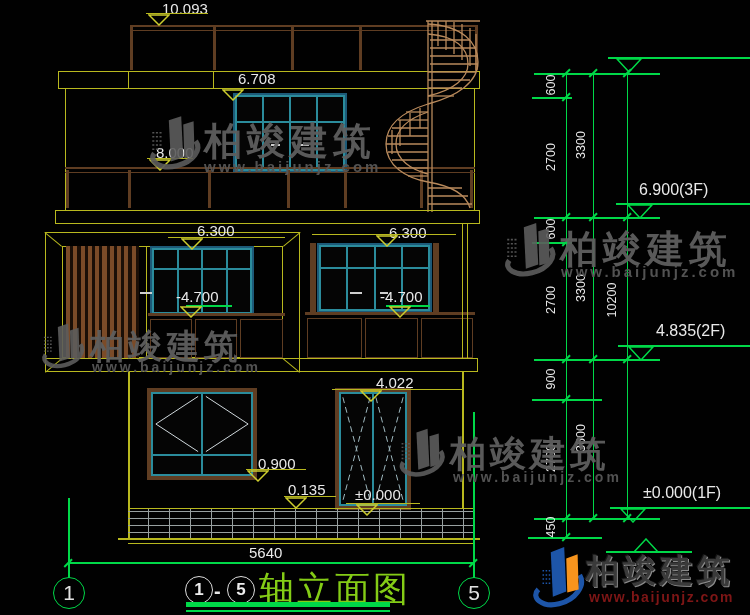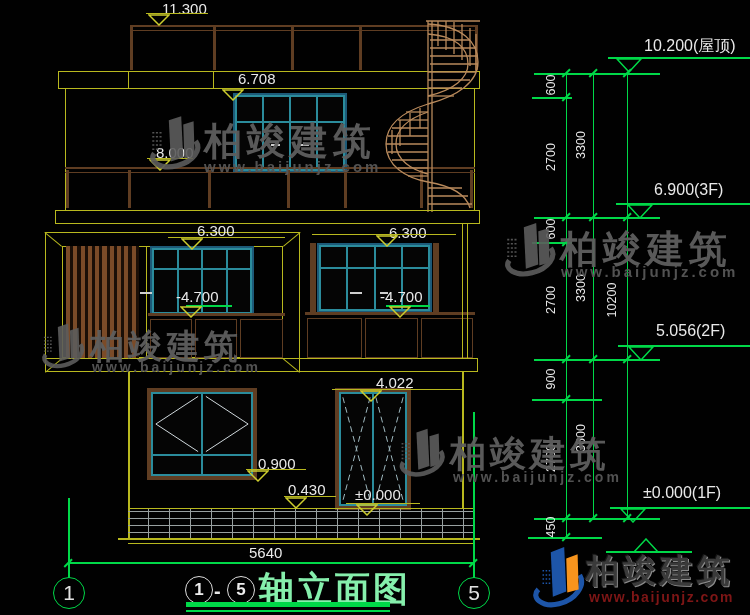--- a/index.html
+++ b/index.html
@@ -31,21 +31,21 @@
   .rail{position:absolute;border:1.5px solid var(--b);box-sizing:border-box;}
   .slats{position:absolute;background:repeating-linear-gradient(90deg,#7b4b28 0 4px,#1b0f07 4px 7.3px);}
   .brick{position:absolute;border-top:1.2px solid var(--y);
          background:
           repeating-linear-gradient(0deg,transparent 0 6px,#98a0a0 6px 7px),
           repeating-linear-gradient(90deg,transparent 0 20px,#98a0a0 20px 21px);}
   .bubble{position:absolute;border:1.6px solid var(--g);border-radius:50%;
           color:#e2e2e2;text-align:center;}
   .tcirc{position:absolute;border:1.6px solid #dcdcdc;border-radius:50%;
          color:#ededed;text-align:center;font-weight:bold;}
-  .ttl{position:absolute;color:#86efac;font-weight:bold;letter-spacing:3px;font-size:35px;}
+  .ttl{position:absolute;color:#84cc16;font-weight:normal;letter-spacing:3px;font-size:35px;}
   .wmt{position:absolute;color:#5e5e5e;font-weight:bold;white-space:nowrap;opacity:.95;}
   .wms{position:absolute;color:#575757;font-weight:bold;letter-spacing:3px;white-space:nowrap;opacity:.95;}
   .stair path,.stair line{stroke:#b98a5c;fill:none;stroke-width:1.3;}
   svg{display:block;}
 </style>
 </head>
 <body>
 
 <div id="c">
 
@@ -209,21 +209,21 @@
         <line x1="6" y1="3" x2="94" y2="97" stroke="#9fb9c0" stroke-width="1" stroke-dasharray="6 4" vector-effect="non-scaling-stroke"></line>
         <line x1="94" y1="3" x2="6" y2="97" stroke="#9fb9c0" stroke-width="1" stroke-dasharray="6 4" vector-effect="non-scaling-stroke"></line>
       </svg>
     </i>
   </div>
 
   <div class="brick" style="left:128px;top:508px;width:347px;height:30px"></div>
   <i class="hl" style="left:118px;top:538px;width:362px;height:2px"></i>
   <i class="hl" style="left:128px;top:543px;width:346px;height:1px"></i>
 
-  <span class="dim" style="left:162px;top:0px">11.300</span>
+  <span class="dim" style="left:162px;top:0px">10.093</span>
   <i class="hl" style="left:146px;top:13px;width:62px"></i>
   <span class="tri ty" style="left:148px;top:14px">
       <svg width="22" height="12" viewBox="0 0 22 12">
         <path d="M1,1 H21 L11,11 Z"></path>
       </svg>
     </span>
 
   <span class="dim" style="left:238px;top:70px">6.708</span>
   <i class="hl" style="left:213px;top:88px;width:139px"></i>
   <span class="tri ty" style="left:222px;top:89px">
@@ -281,55 +281,54 @@
     </span>
 
   <span class="dim" style="left:258px;top:455px">0.900</span>
   <i class="hl" style="left:246px;top:469px;width:60px"></i>
   <span class="tri ty" style="left:247px;top:470px">
       <svg width="22" height="12" viewBox="0 0 22 12">
         <path d="M1,1 H21 L11,11 Z"></path>
       </svg>
     </span>
 
-  <span class="dim" style="left:288px;top:481px">0.430</span>
+  <span class="dim" style="left:288px;top:481px">0.135</span>
   <i class="hl" style="left:284px;top:496px;width:52px"></i>
   <span class="tri ty" style="left:285px;top:497px">
       <svg width="22" height="12" viewBox="0 0 22 12">
         <path d="M1,1 H21 L11,11 Z"></path>
       </svg>
     </span>
 
   <span class="dim" style="left:355px;top:486px">±0.000</span>
   <i class="hl" style="left:346px;top:503px;width:74px"></i>
   <span class="tri ty" style="left:356px;top:504px">
       <svg width="22" height="12" viewBox="0 0 22 12">
         <path d="M1,1 H21 L11,11 Z"></path>
       </svg>
     </span>
 
-  <span class="lvl" style="left:644px;top:36px">10.200(屋顶)</span>
   <i class="hl g" style="left:608px;top:57px;width:142px;height:1.5px"></i>
   <span class="tri tg" style="left:616px;top:58px">
       <svg width="26" height="15" viewBox="0 0 26 15">
         <path d="M1,1 H25 L13,14 Z"></path>
       </svg>
     </span>
   <i class="hl g" style="left:534px;top:73px;width:126px;height:1.5px"></i>
 
-  <span class="lvl" style="left:654px;top:181px">6.900(3F)</span>
+  <span class="lvl" style="left:639px;top:181px">6.900(3F)</span>
   <i class="hl g" style="left:616px;top:203px;width:134px;height:1.5px"></i>
   <span class="tri tg" style="left:627px;top:204px">
       <svg width="26" height="15" viewBox="0 0 26 15">
         <path d="M1,1 H25 L13,14 Z"></path>
       </svg>
     </span>
   <i class="hl g" style="left:534px;top:217px;width:126px;height:1.5px"></i>
 
-  <span class="lvl" style="left:656px;top:322px">5.056(2F)</span>
+  <span class="lvl" style="left:656px;top:322px">4.835(2F)</span>
   <i class="hl g" style="left:618px;top:345px;width:132px;height:1.5px"></i>
   <span class="tri tg" style="left:628px;top:346px">
       <svg width="26" height="15" viewBox="0 0 26 15">
         <path d="M1,1 H25 L13,14 Z"></path>
       </svg>
     </span>
   <i class="hl g" style="left:534px;top:359px;width:126px;height:1.5px"></i>
 
   <span class="lvl" style="left:643px;top:484px">±0.000(1F)</span>
   <i class="hl g" style="left:610px;top:507px;width:140px;height:1.5px"></i>

